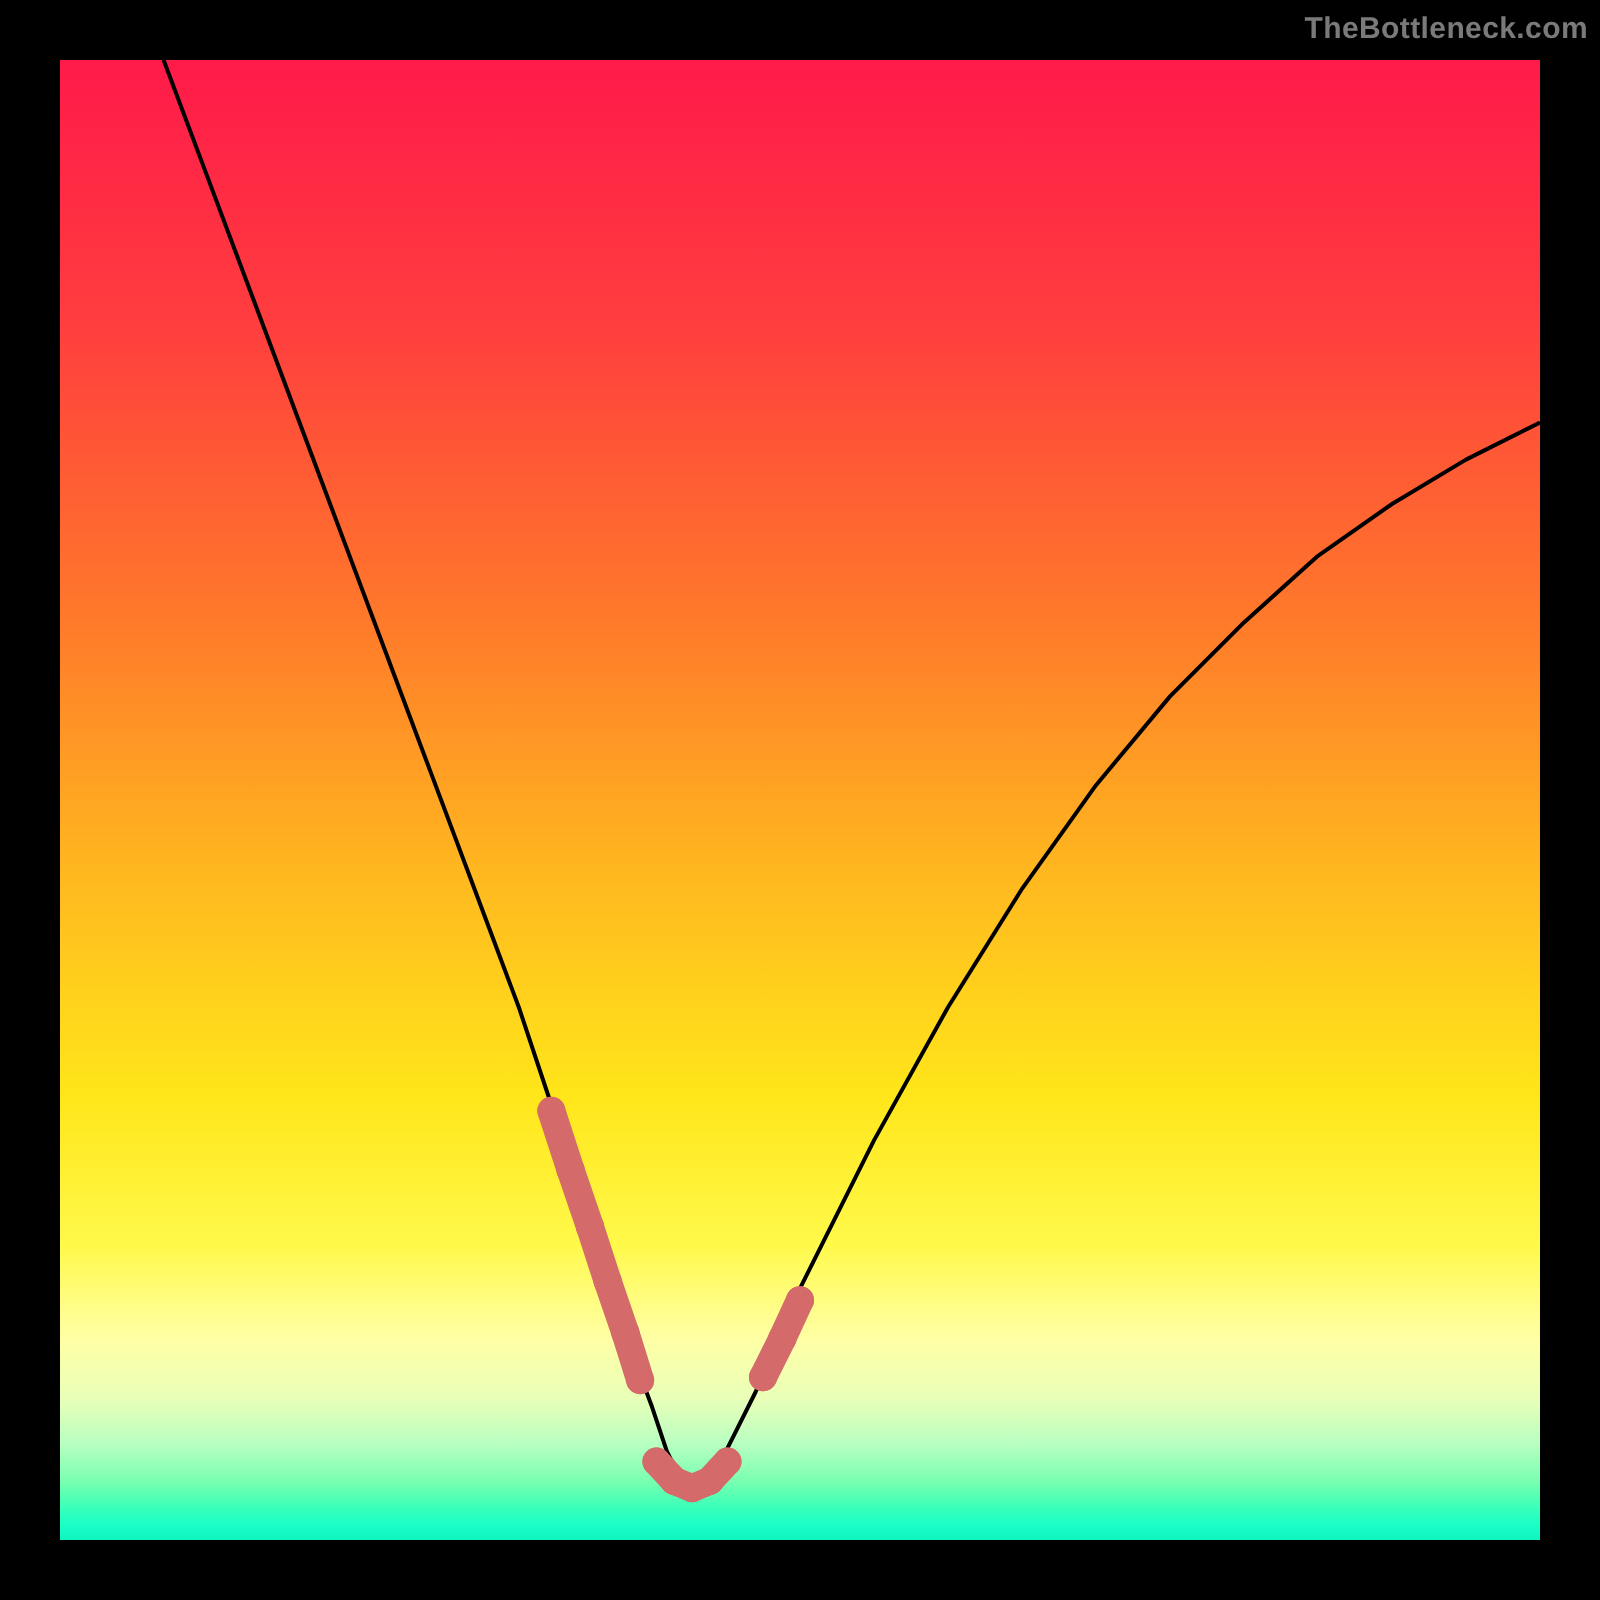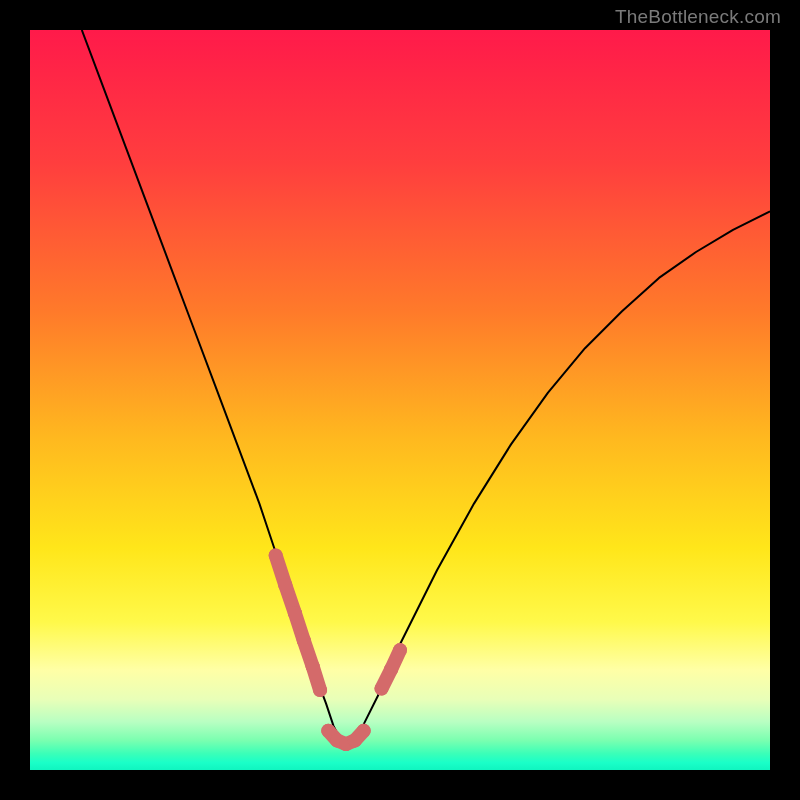--- a/index.html
+++ b/index.html
@@ -22,24 +22,24 @@
   .plot-area {
     position: absolute;
     left: 0;
     top: 0;
     width: 740px;
     height: 740px;
   }
   .watermark {
     position: absolute;
     top: 6px;
-    right: 19px;
+    right: 6px;
     color: #7a7a7a;
-    font-size: 19px;
-    font-weight: 400;
+    font-size: 15px;
+    font-weight: 700;
     letter-spacing: 0.2px;
     z-index: 10;
   }
   svg {
     display: block;
   }
 </style>
 </head>
 <body>
 

